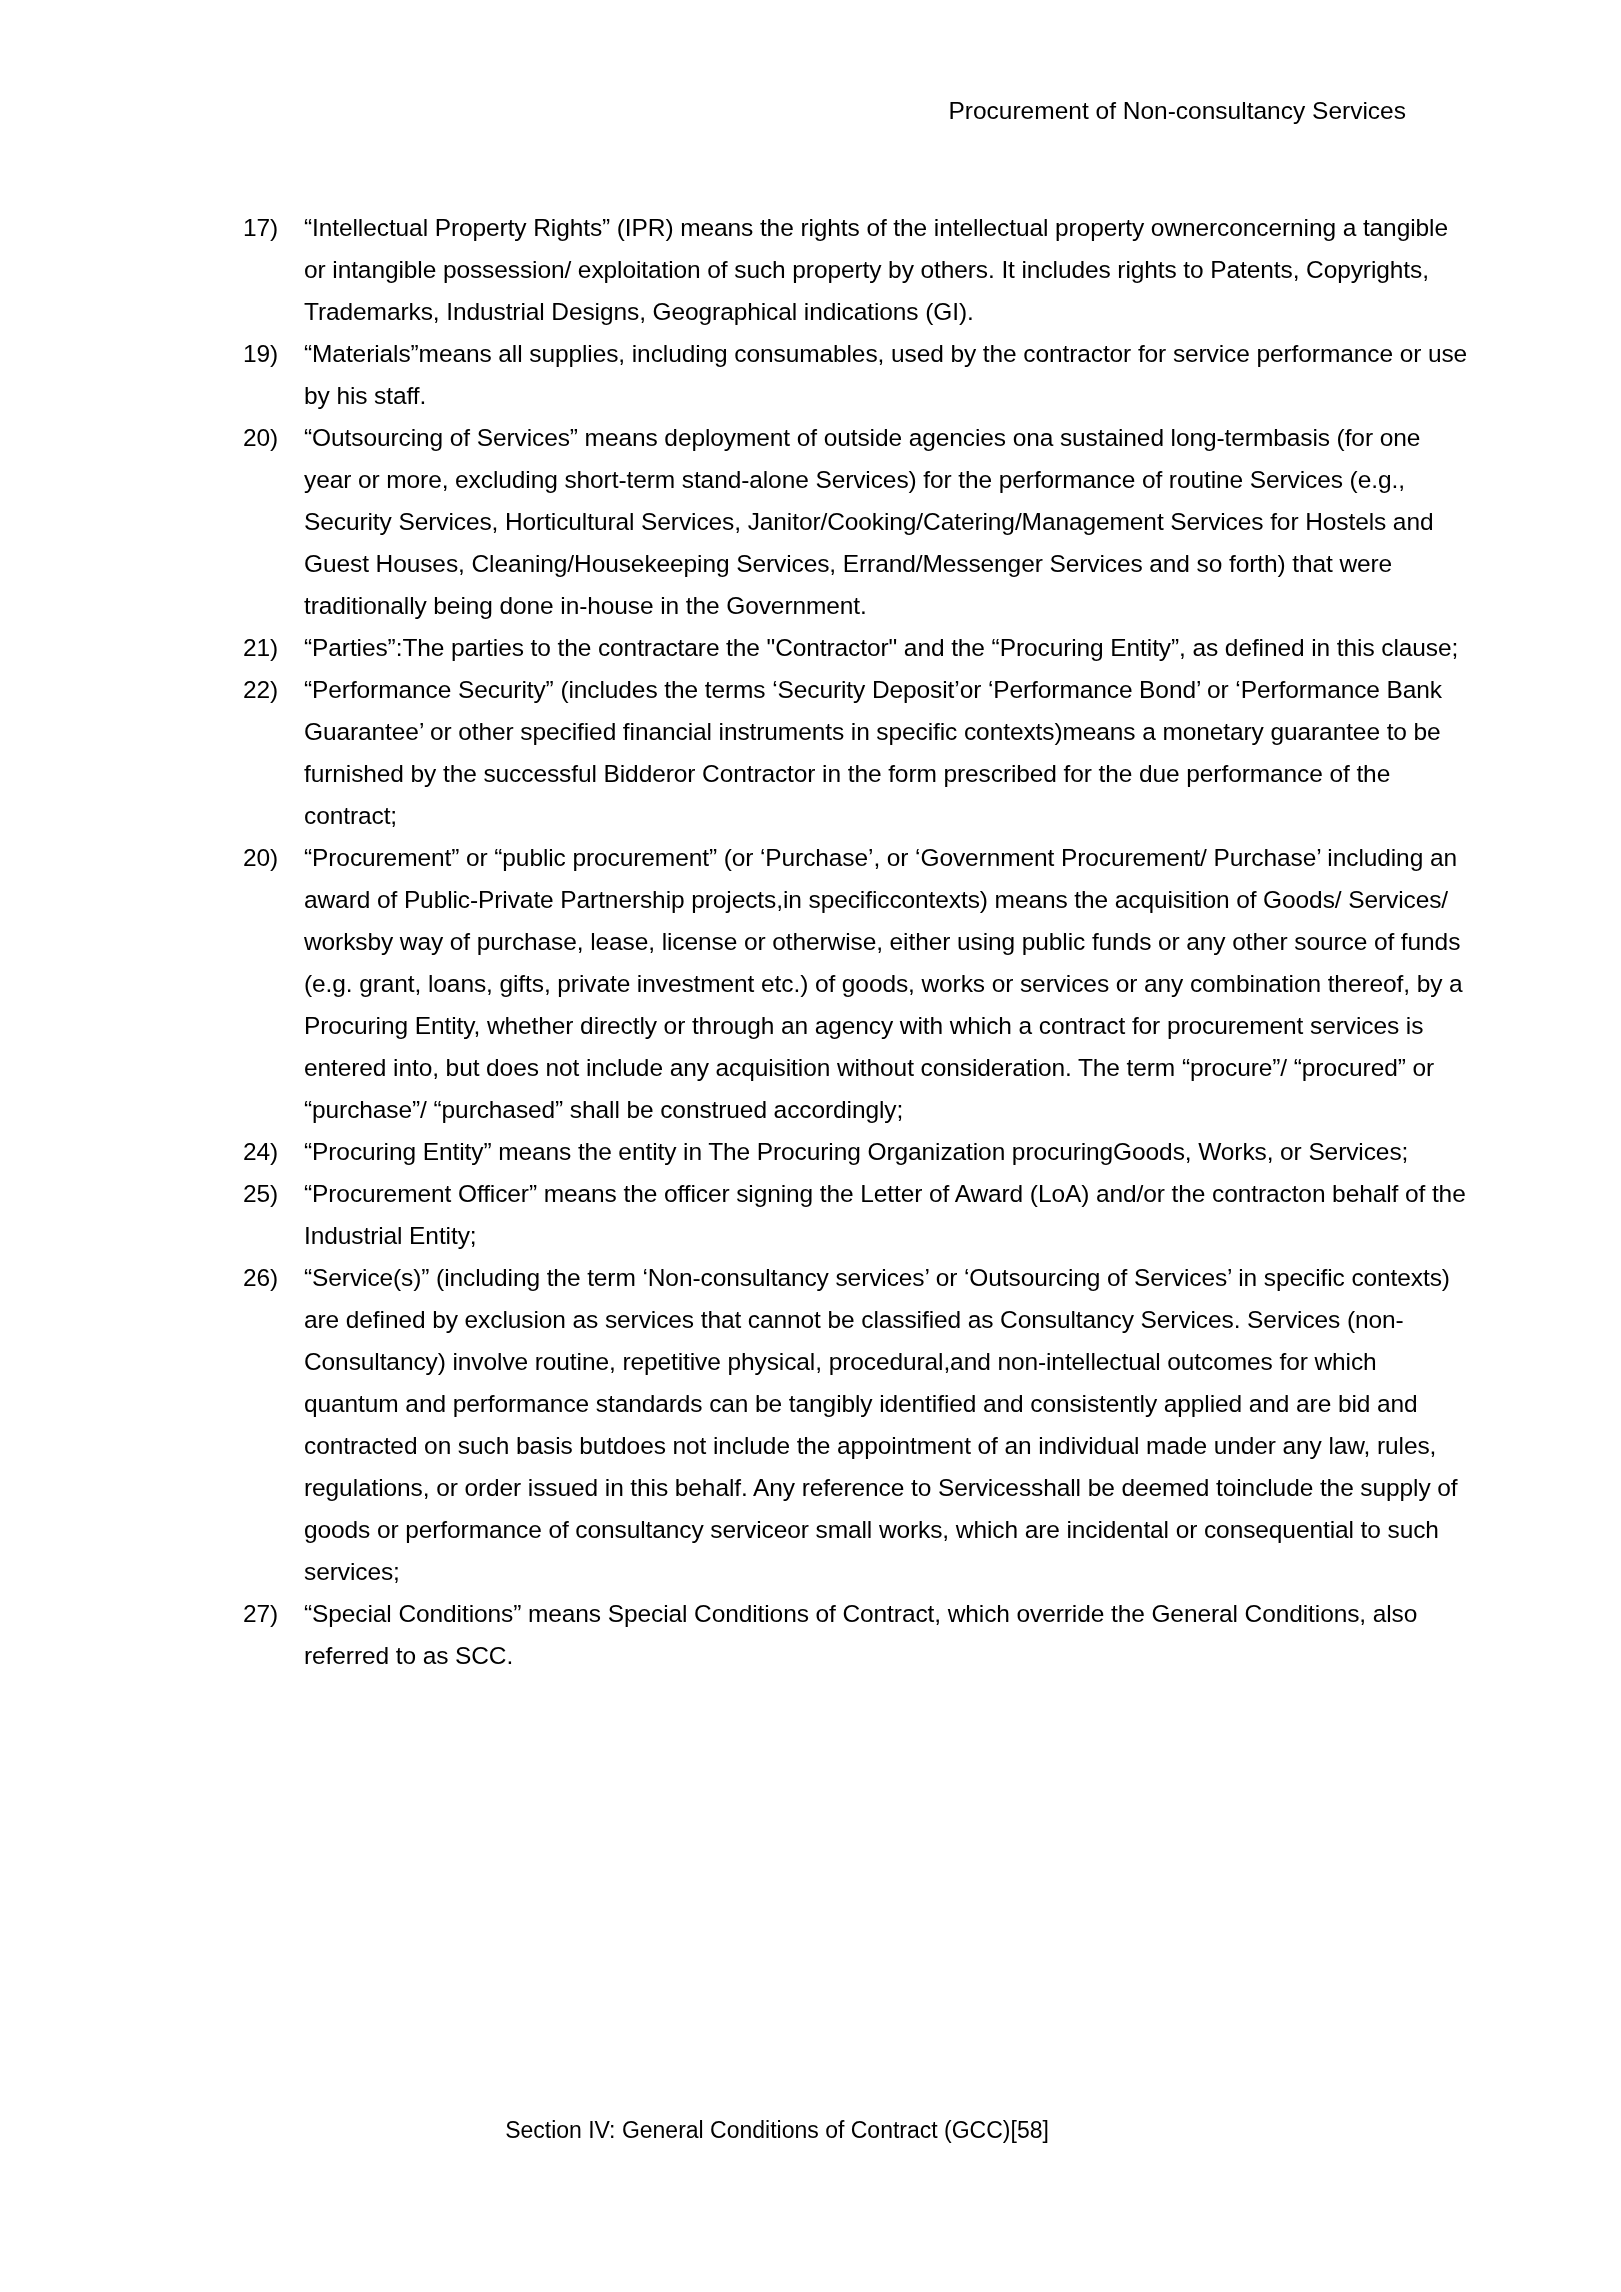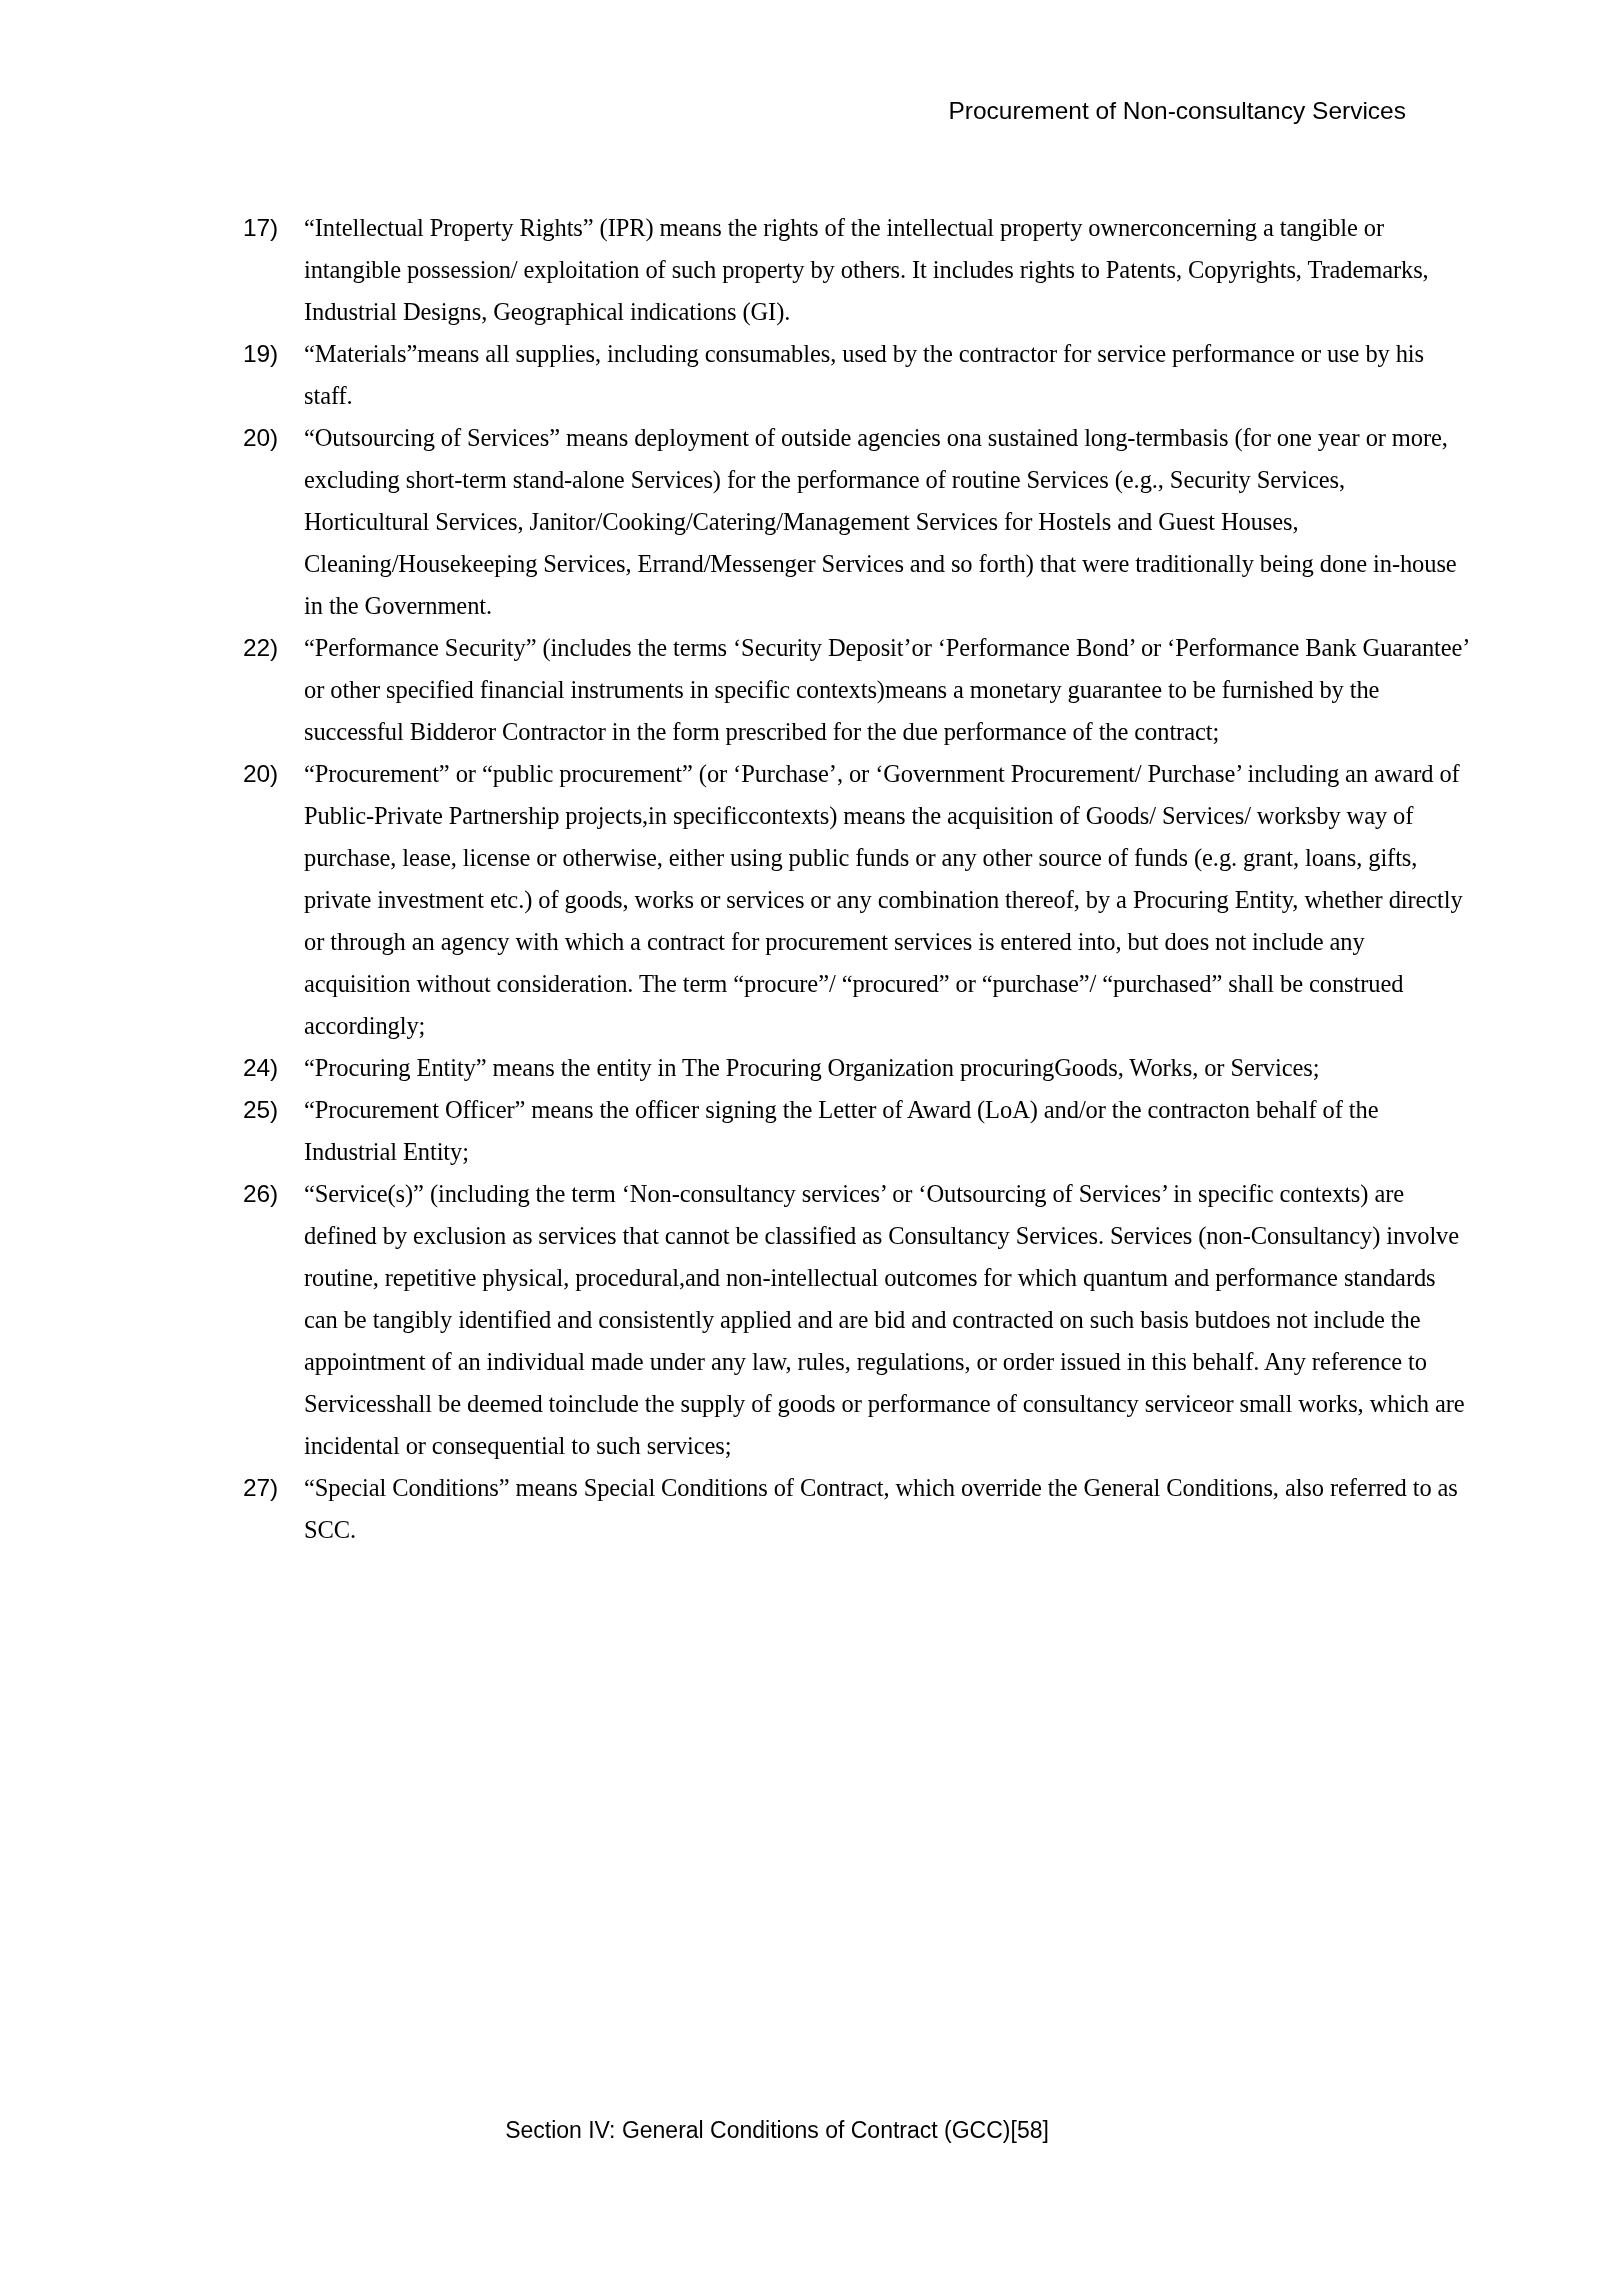--- a/index.html
+++ b/index.html
@@ -43,21 +43,20 @@
     align-items: flex-start;
   }
   .def-num {
     flex: 0 0 61px;
     width: 61px;
   }
   .def-text {
     flex: 0 0 1166px;
     width: 1166px;
     text-align: left;
-    font-family: Liberation Serif, serif;
   }
   .footer {
     position: absolute;
     top: 2116px;
     left: 162px;
     right: 229px;
     font-size: 23px;
     line-height: 29px;
     display: flex;
     justify-content: center;
@@ -85,20 +84,24 @@
     <li class="def-item">
       <span class="def-num">19)</span>
       <span class="def-text">“Materials”means all supplies, including consumables, used by the contractor for service performance or use by his staff.</span>
     </li>
 
     <li class="def-item">
       <span class="def-num">20)</span>
       <span class="def-text">“Outsourcing of Services” means deployment of outside agencies ona sustained long-termbasis (for one year or more, excluding short-term stand-alone Services) for the performance of routine Services (e.g., Security Services, Horticultural Services, Janitor/Cooking/Catering/Management Services for Hostels and Guest Houses, Cleaning/Housekeeping Services, Errand/Messenger Services and so forth) that were traditionally being done in-house in the Government.</span>
     </li>
 
+    <li class="def-item">
+      <span class="def-num">21)</span>
+      <span class="def-text">“Parties”:The parties to the contractare the "Contractor" and the “Procuring Entity”, as defined in this clause;</span>
+    </li>
 
     <li class="def-item">
       <span class="def-num">22)</span>
       <span class="def-text">“Performance Security” (includes the terms ‘Security Deposit’or ‘Performance Bond’ or ‘Performance Bank Guarantee’ or other specified financial instruments in specific contexts)means a monetary guarantee to be furnished by the successful Bidderor Contractor in the form prescribed for the due performance of the contract;</span>
     </li>
 
     <li class="def-item">
       <span class="def-num">20)</span>
       <span class="def-text">“Procurement” or “public procurement” (or ‘Purchase’, or ‘Government Procurement/ Purchase’ including an award of Public-Private Partnership projects,in specificcontexts) means the acquisition of Goods/ Services/ worksby way of purchase, lease, license or otherwise, either using public funds or any other source of funds (e.g. grant, loans, gifts, private investment etc.) of goods, works or services or any combination thereof, by a Procuring Entity, whether directly or through an agency with which a contract for procurement services is entered into, but does not include any acquisition without consideration. The term “procure”/ “procured” or “purchase”/ “purchased” shall be construed accordingly;</span>
     </li>

